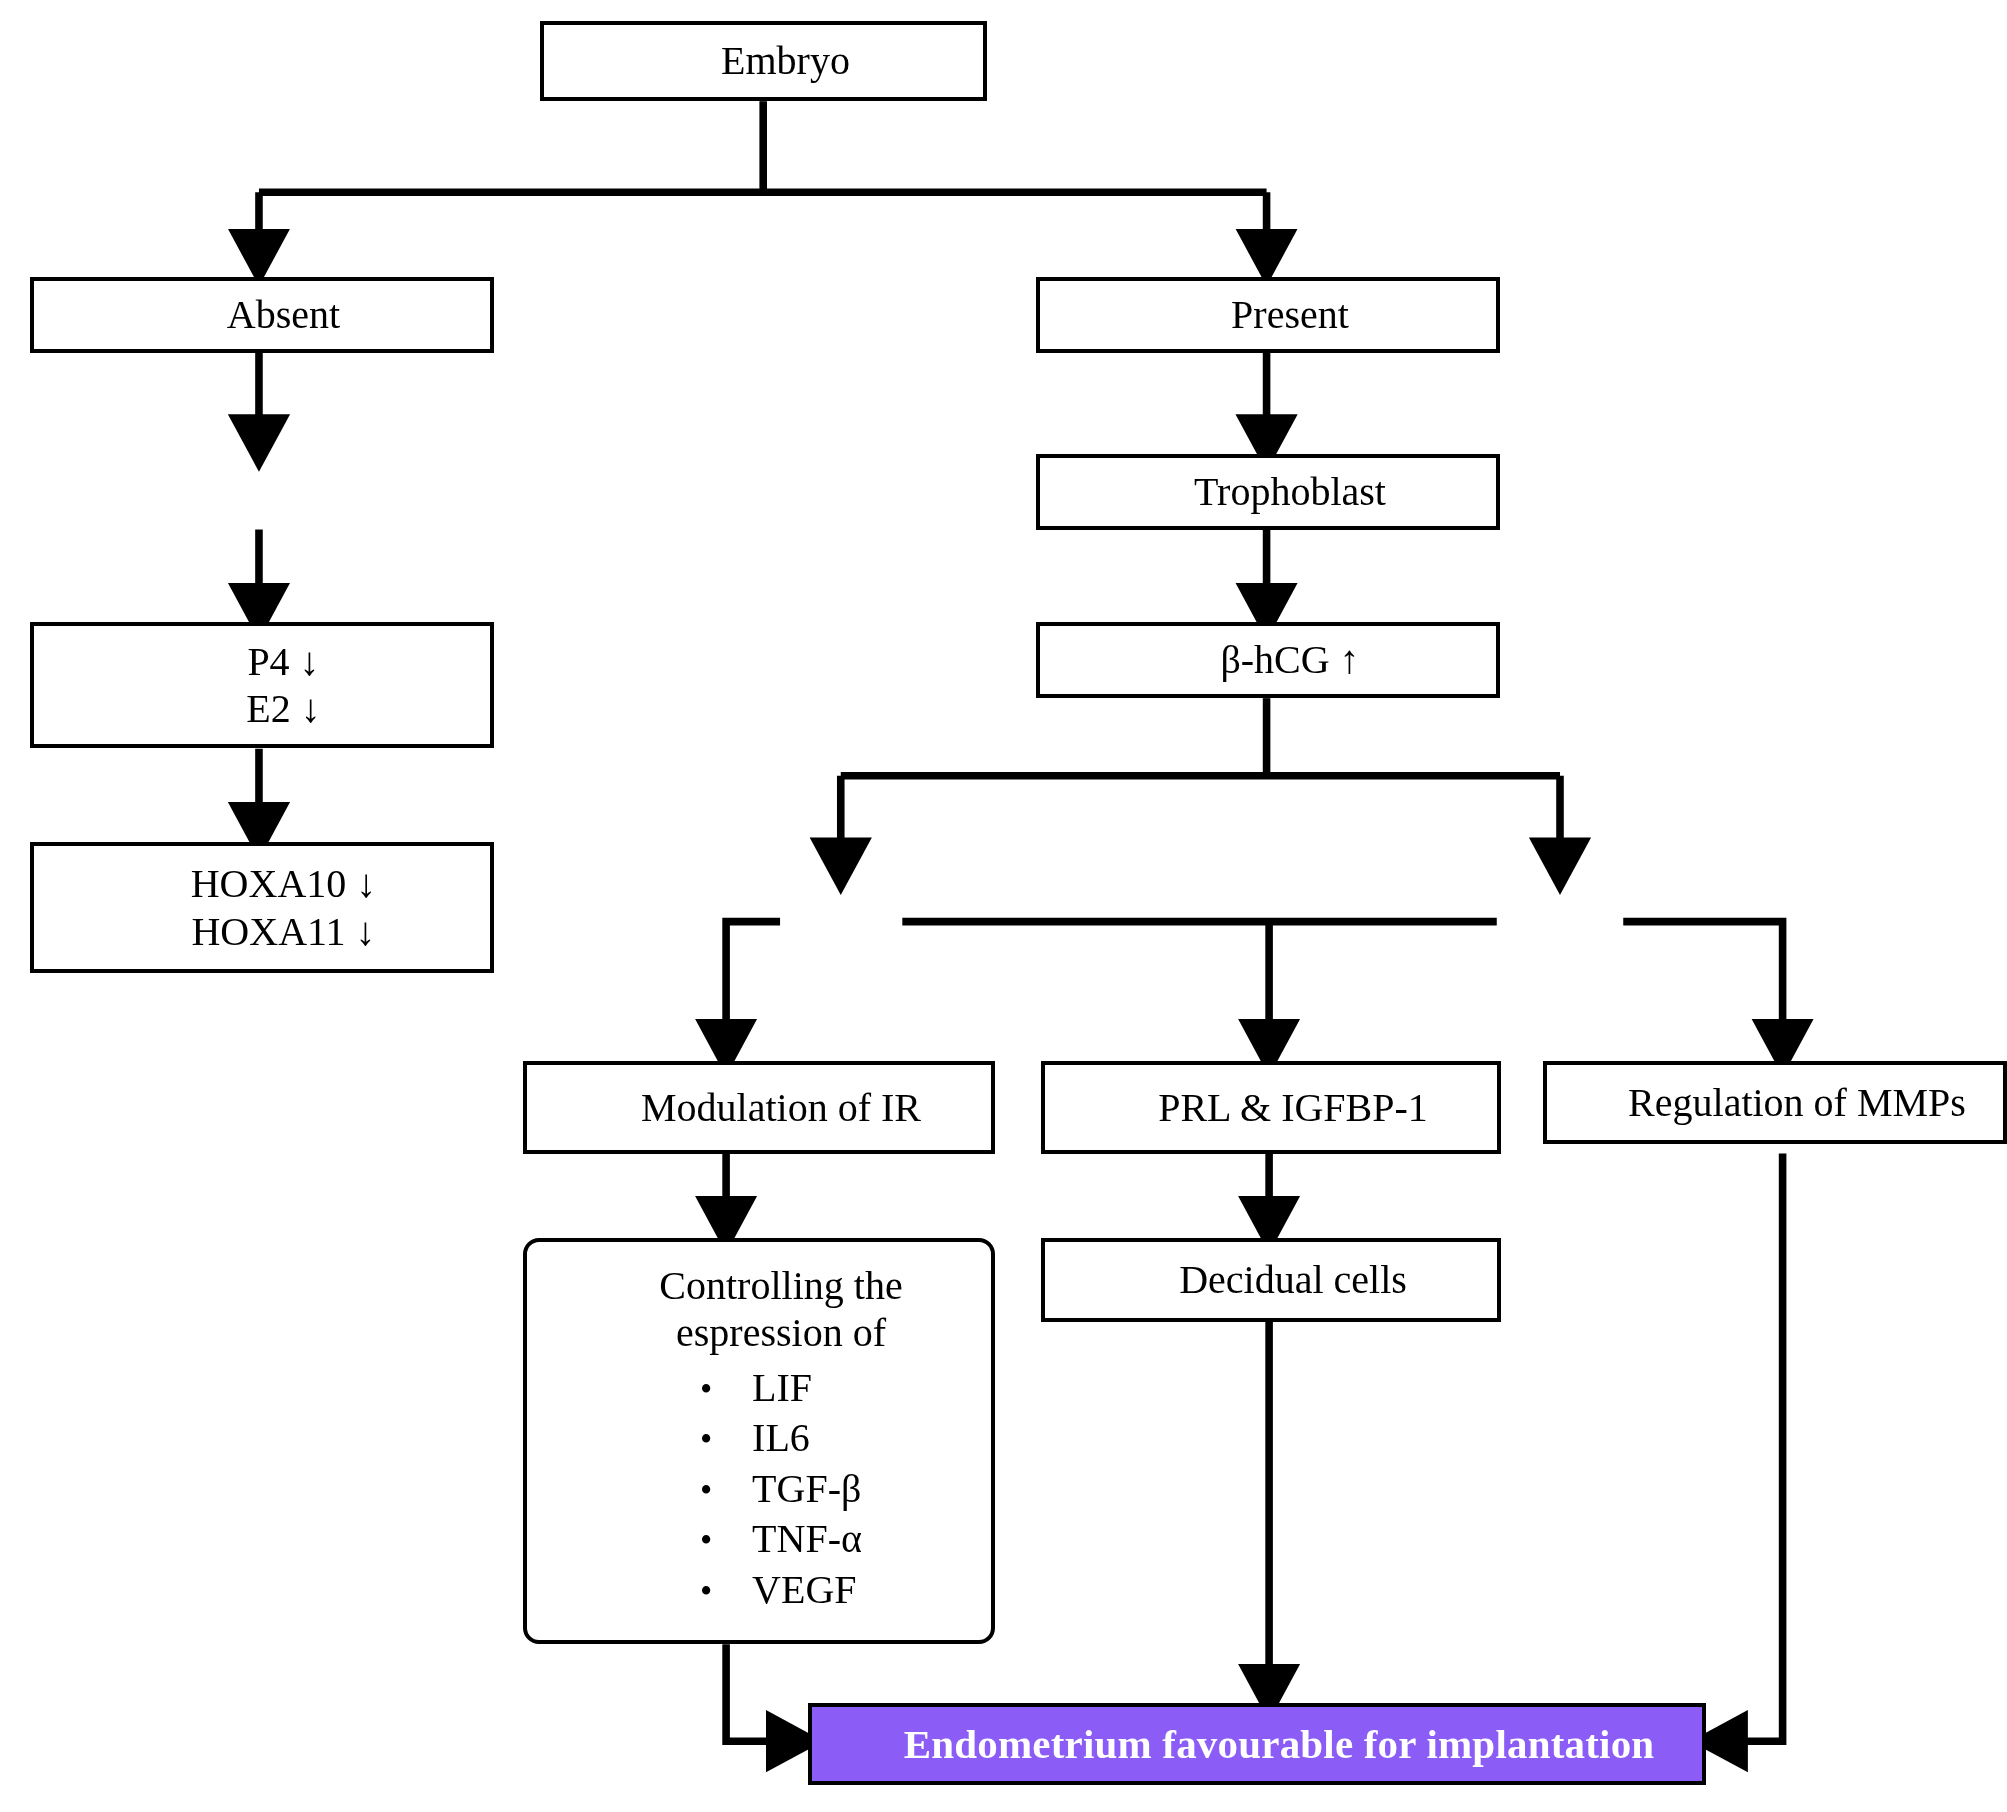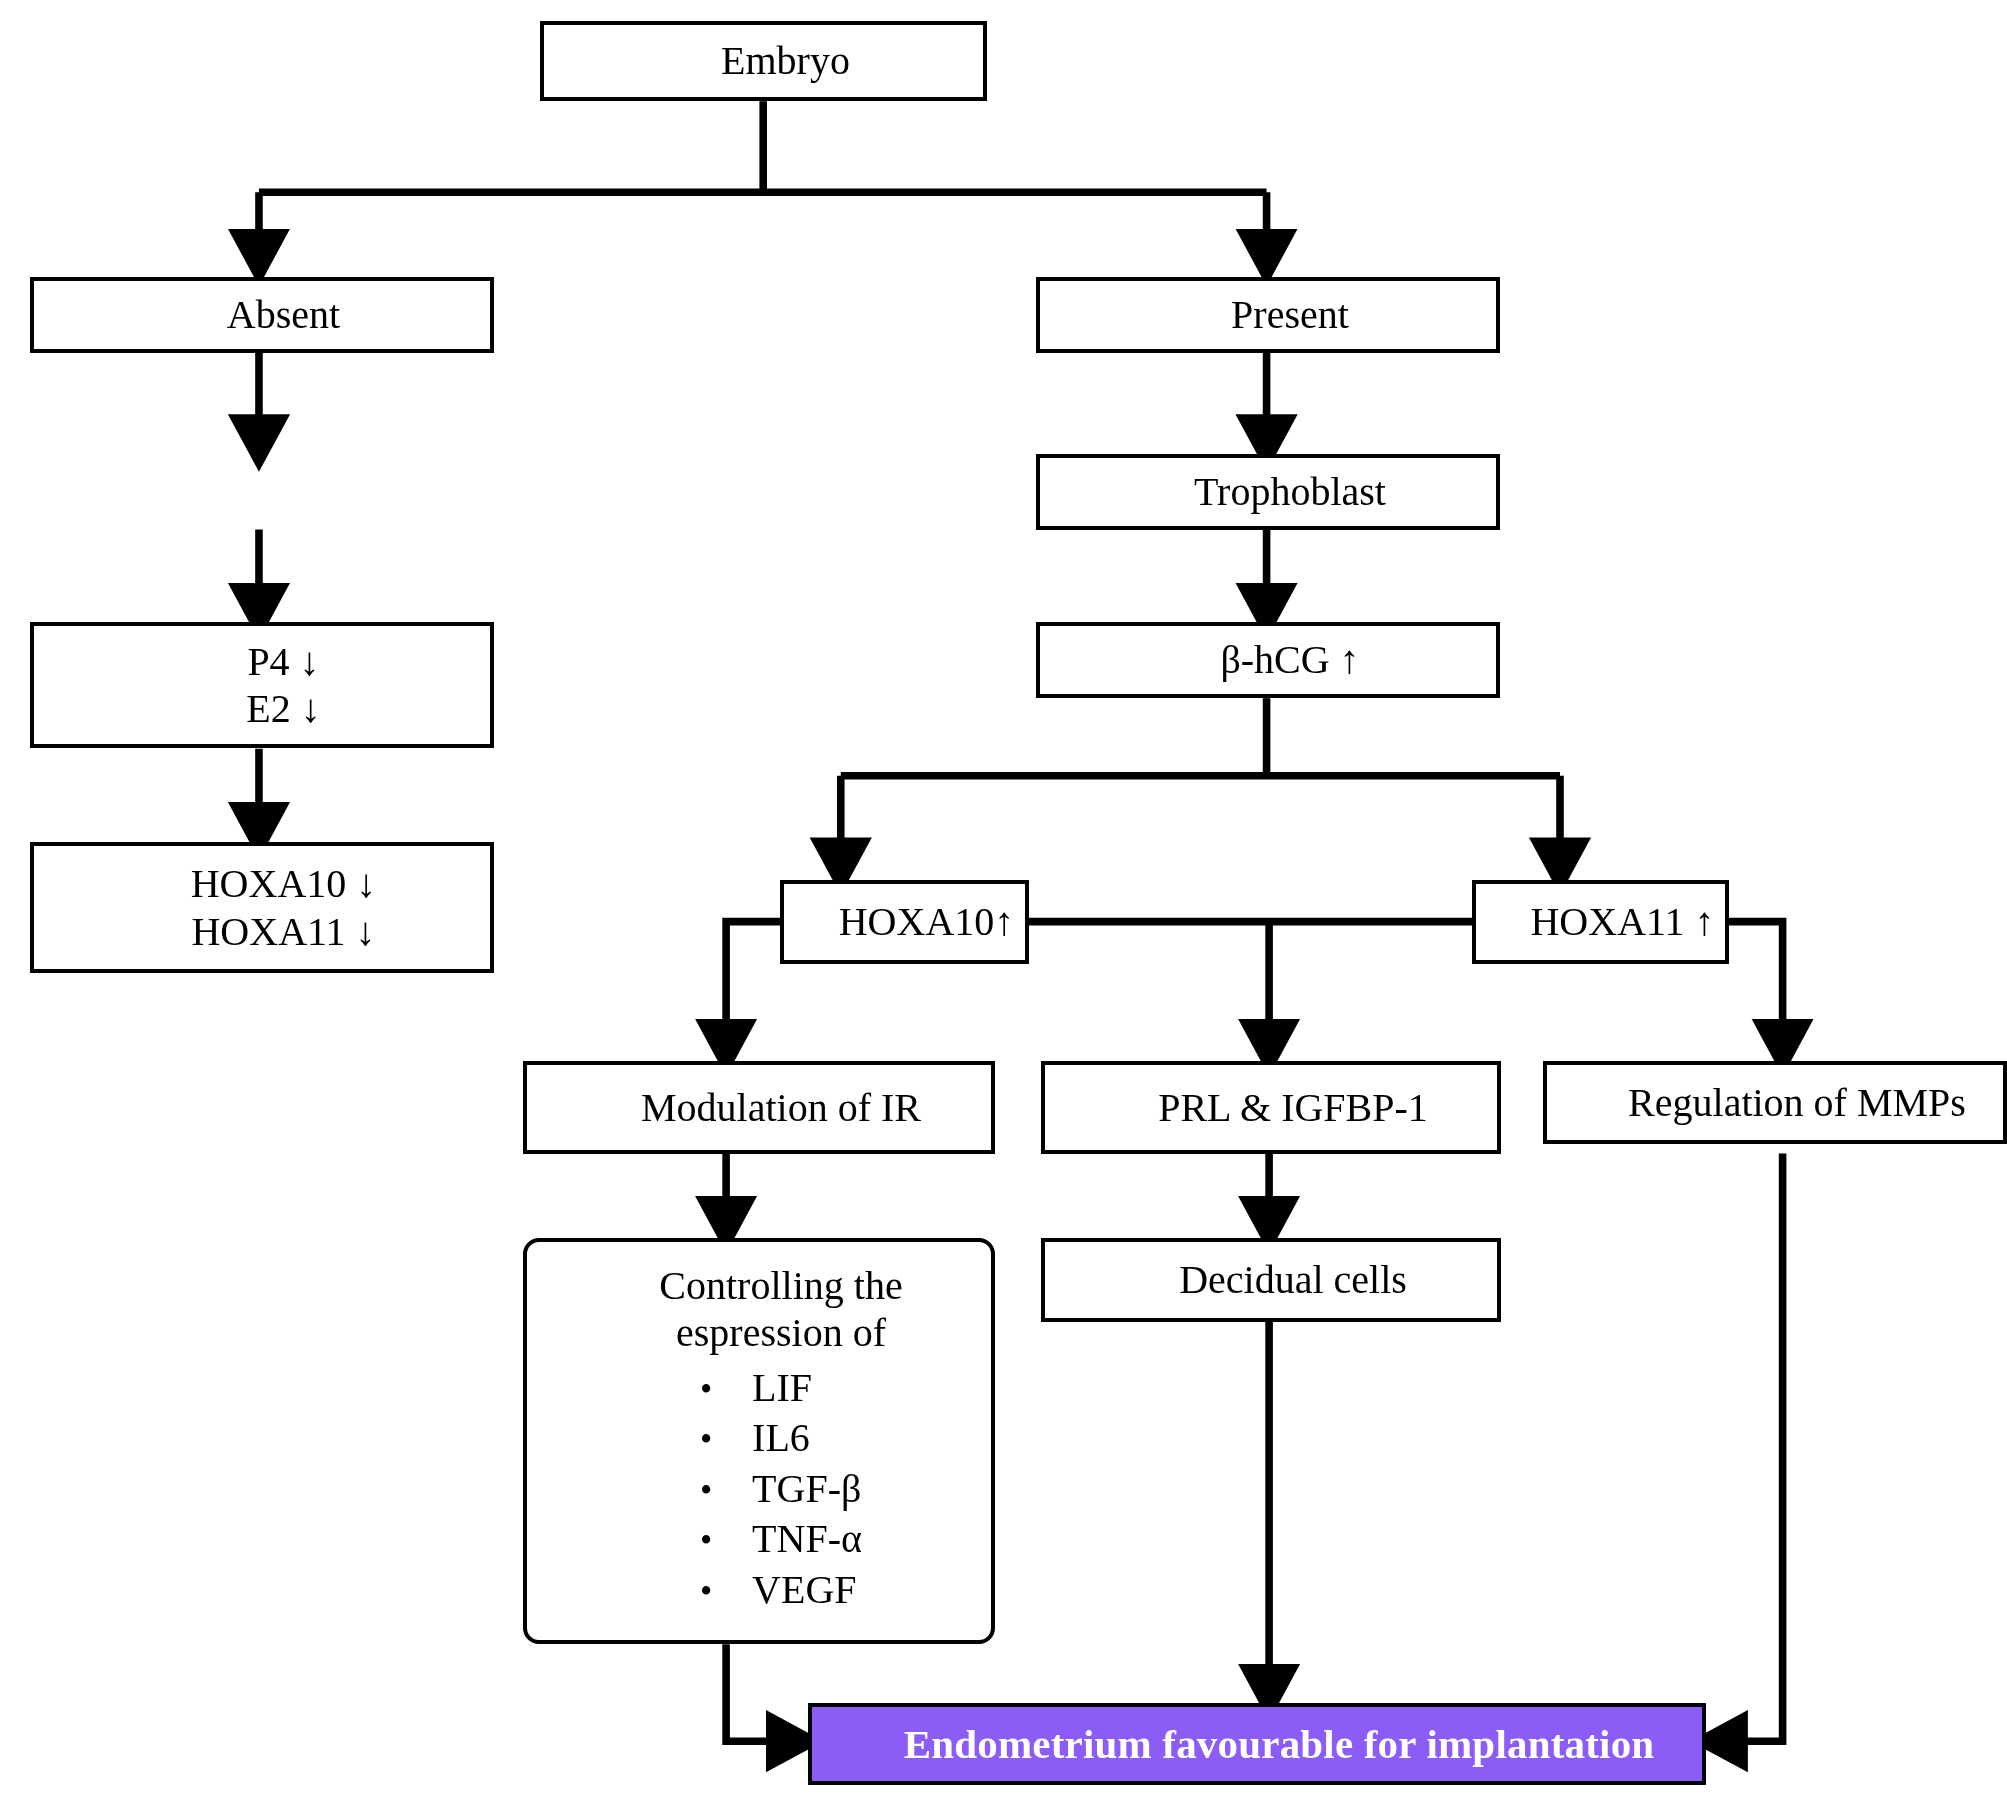--- a/index.html
+++ b/index.html
@@ -137,27 +137,21 @@
 
   <div class="node" style="left:1036px; top:622px; width:464px; height:76px;">
     <span class="line">β-hCG ↑</span>
   </div>
 
   <div class="node" style="left:29.5px; top:842px; width:464px; height:131px;">
     <span class="line">HOXA10 ↓</span>
     <span class="line">HOXA11 ↓</span>
   </div>
 
-  <div class="node" style="left:780px; top:880px; width:249px; height:84px;">
-    <span class="line">HOXA10↑</span>
-  </div>
 
-  <div class="node" style="left:1472px; top:880px; width:257px; height:84px;">
-    <span class="line">HOXA11 ↑</span>
-  </div>
 
   <div class="node" style="left:523px; top:1061px; width:472px; height:93px;">
     <span class="line">Modulation of IR</span>
   </div>
 
   <div class="node" style="left:1041px; top:1061px; width:460px; height:93px;">
     <span class="line">PRL &amp; IGFBP-1</span>
   </div>
 
   <div class="node" style="left:1543px; top:1061px; width:464px; height:83px;">

